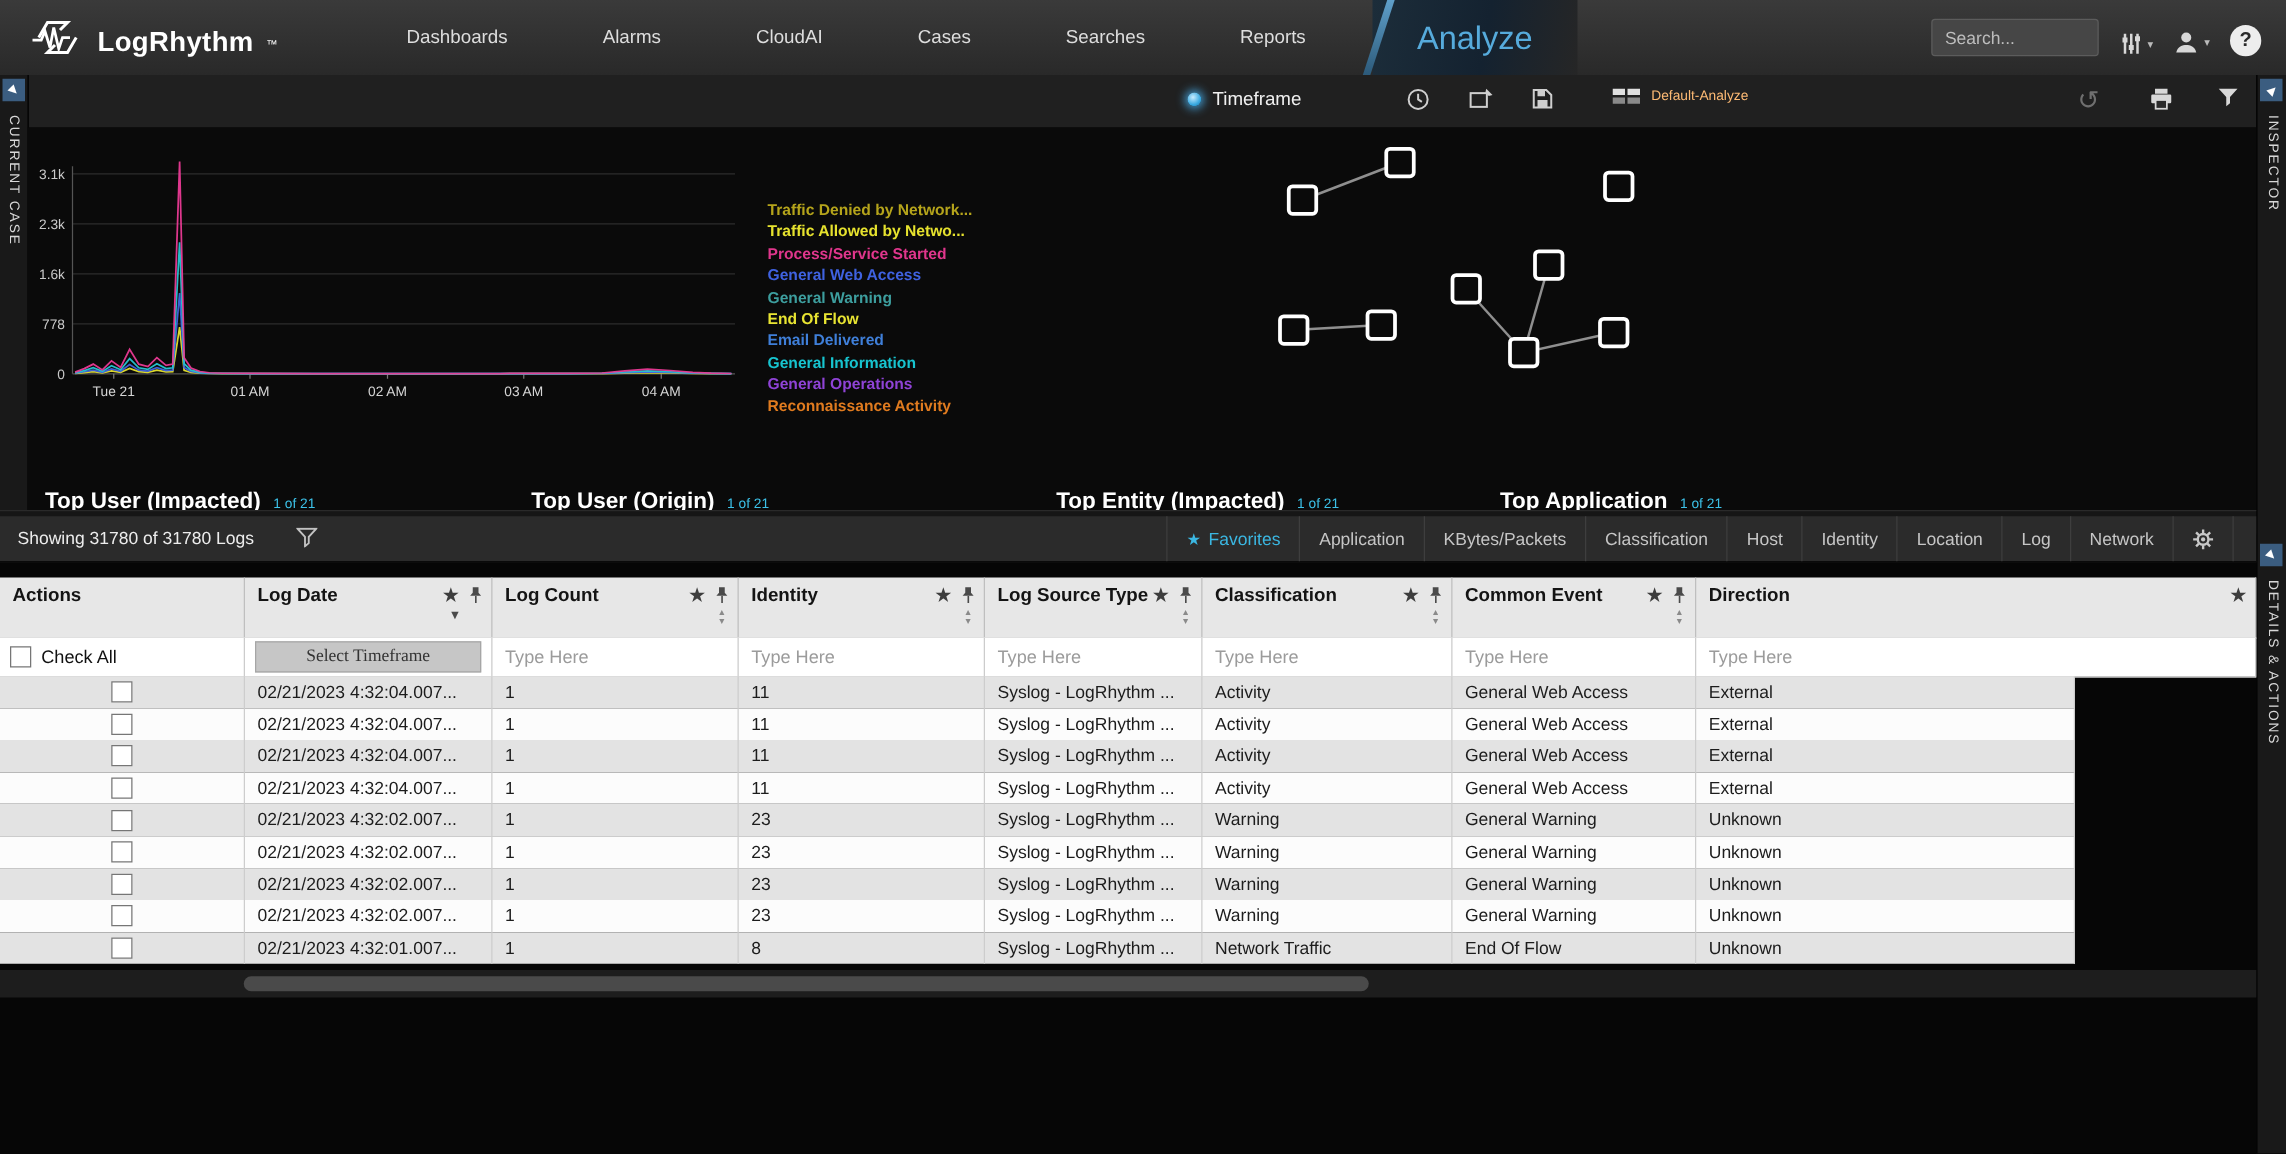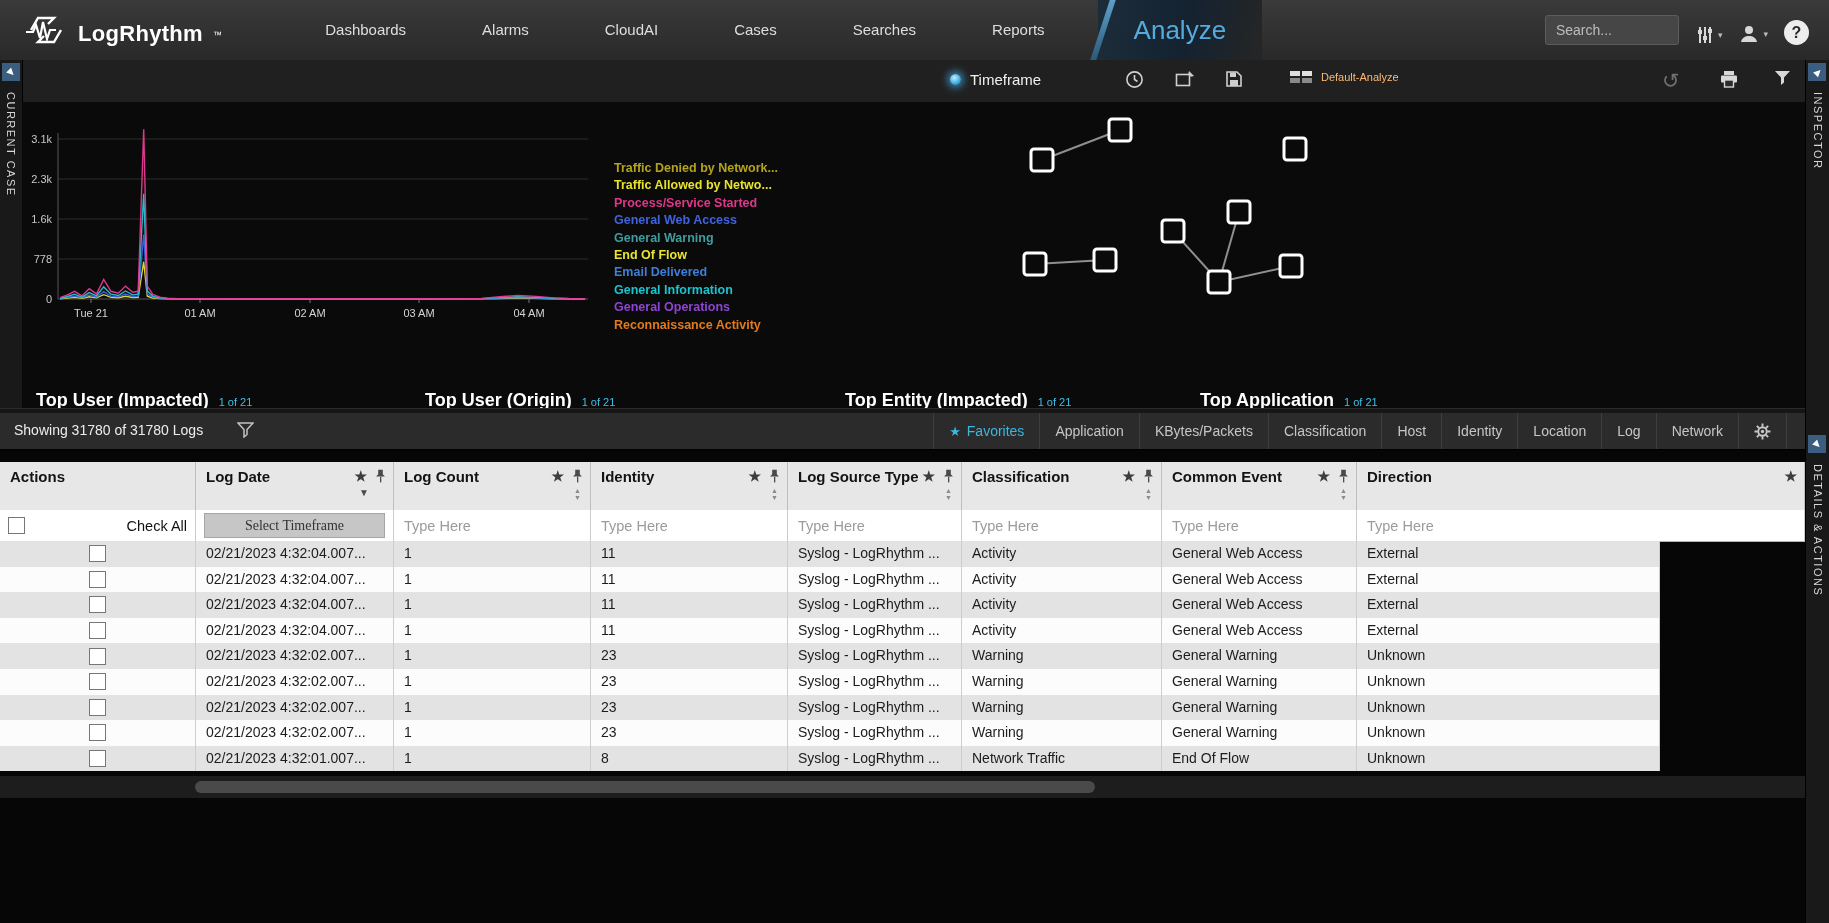--- a/index.html
+++ b/index.html
@@ -83,21 +83,21 @@
     font-size:15px;font-weight:bold;color:#141414;line-height:18px;cursor:pointer;}
   .hdr-icons{position:absolute;top:7px;right:7px;display:flex;gap:8px;align-items:flex-start;}
   .hdr-star{color:#3d3d3d;font-size:14px;line-height:14px;cursor:pointer;}
   .hdr-pin{cursor:pointer;line-height:14px;}
   .hdr-sort{position:absolute;top:26px;right:24px;font-size:10px;color:#4a4a4a;line-height:10px;cursor:pointer;}
   .hdr-updown{position:absolute;top:25px;right:9px;display:flex;flex-direction:column;
     font-size:7px;color:#8a8a8a;line-height:7px;cursor:pointer;}
 
   #filter-row{position:absolute;left:0;top:510px;width:1805px;height:31px;display:grid;
     grid-template-columns:var(--cols);background:#fff;border-bottom:1px solid #b5b5b5;}
-  .f-cell{border-right:1px solid #ccc;display:flex;align-items:center;padding:0 8px;overflow:hidden;justify-content:space-between;}
+  .f-cell{border-right:1px solid #ccc;display:flex;align-items:center;padding:0 8px;overflow:hidden;}
   .checkall-label{font-size:14.5px;color:#111;margin-left:8px;}
   .cb{width:15px;height:15px;border:1px solid #767676;background:#fff;flex:none;cursor:pointer;}
   .tf-btn{width:100%;height:25px;background:#c6c6c6;border:1px solid #a6a6a6;color:#333;
     font-size:14px;font-family:Liberation Serif, serif;cursor:pointer;}
   .f-input{width:100%;height:24px;border:none;outline:none;font-size:14.5px;color:#333;font-family:inherit;background:transparent;}
   .f-input::placeholder{color:#9b9b9b;opacity:1;}
 
   #rows{position:absolute;left:0;top:541px;width:1660px;}
   .row{display:grid;grid-template-columns:var(--cols);height:25.6px;cursor:default;}
   .row-odd{background:#e3e3e3;}

